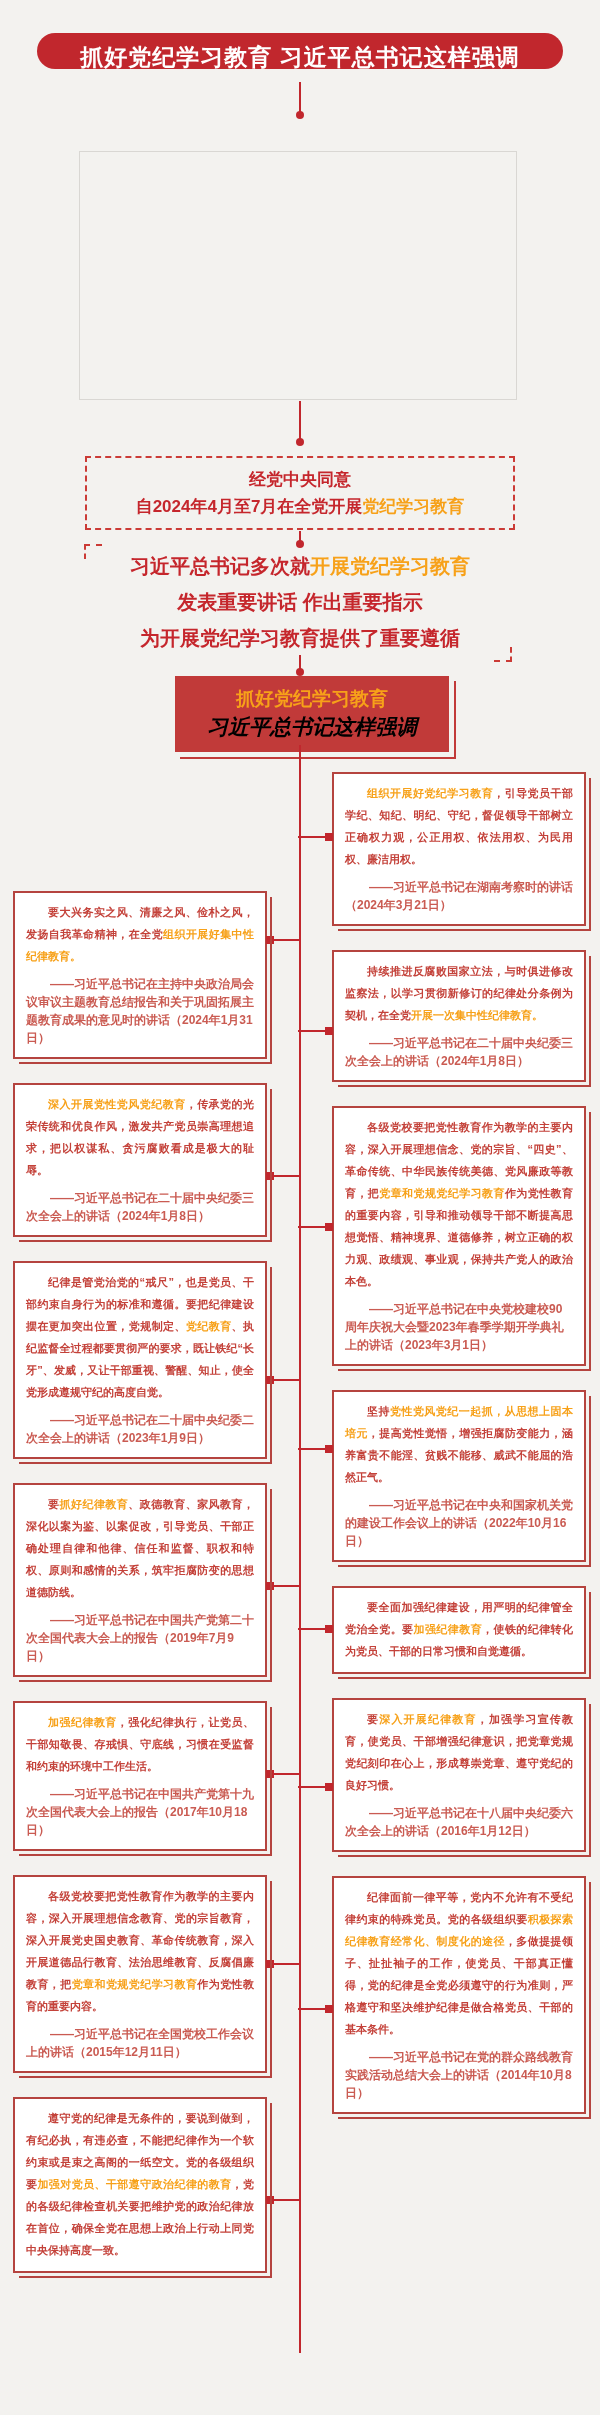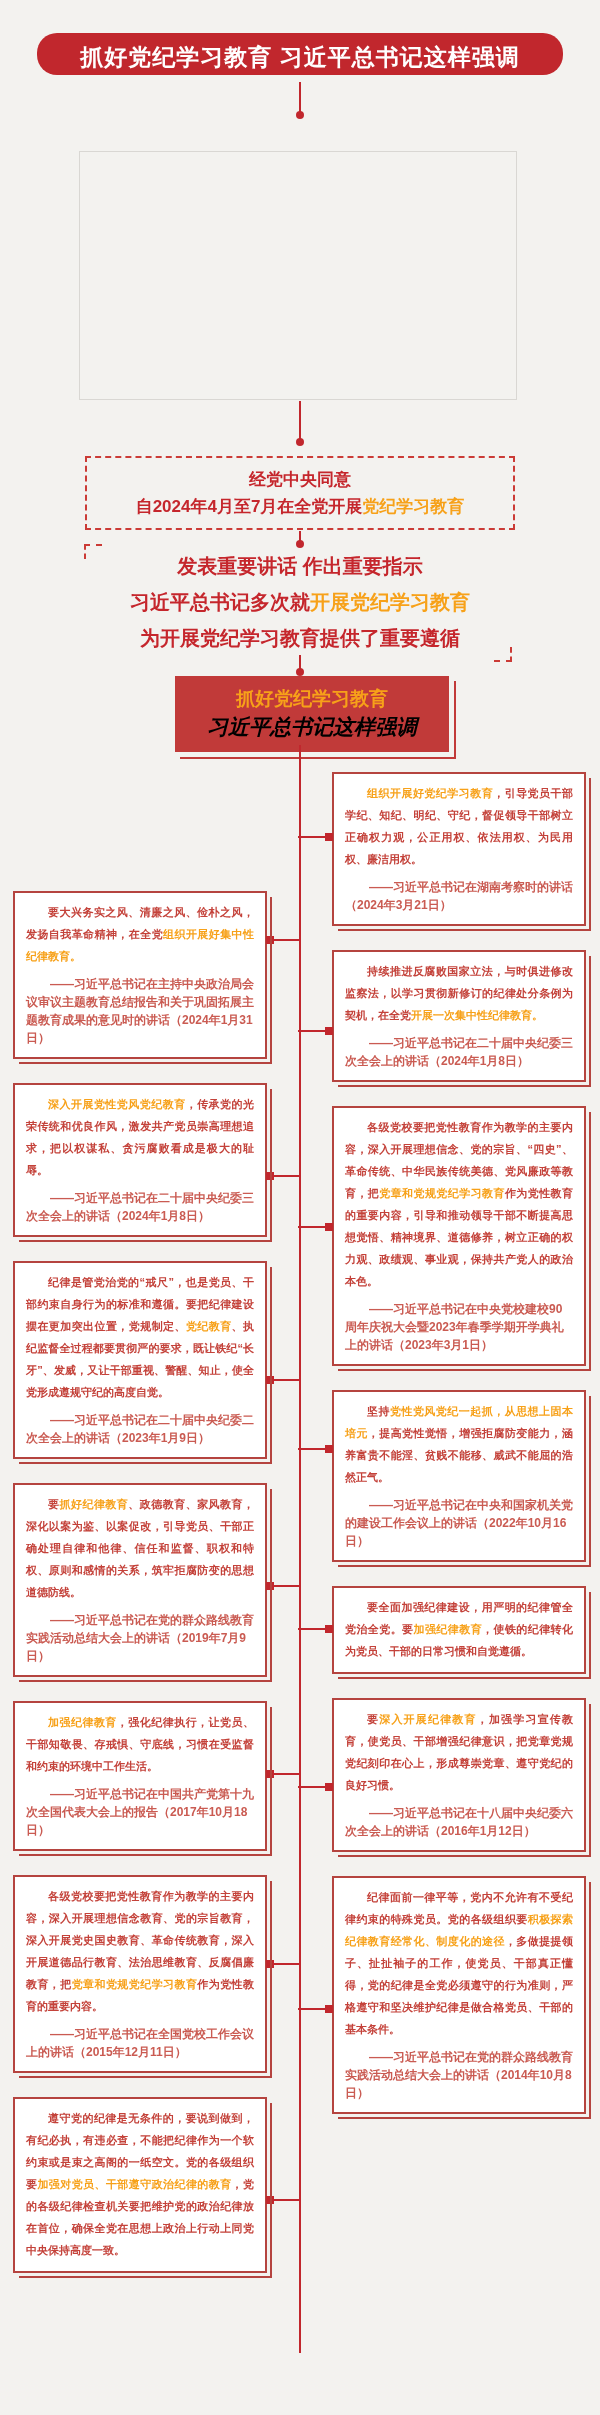--- a/index.html
+++ b/index.html
@@ -3,21 +3,21 @@
 <meta charset="utf-8">
 <style>
   html,body{margin:0;padding:0;background:#e9e8e6;}
   .canvas{
     position:relative;width:600px;height:2415px;margin:0 auto;
     background:var(--bg,#f3f2ef);overflow:hidden;
     font-family:"Liberation Sans","DejaVu Sans",sans-serif;font-weight:bold;
   }
   
   .banner{
-    position:absolute;left:37px;top:33px;width:526px;height:42px;line-height:49px;
+    position:absolute;left:37px;top:33px;width:526px;height:36px;line-height:49px;
     background:var(--banner-red);color:#ffffff;text-align:center;font-size:23px;
     border-radius:20px;letter-spacing:1px;
   }
   
   .vline{position:absolute;left:299px;width:2px;background:var(--banner-red);}
   .vdot{position:absolute;left:296px;width:8px;height:8px;border-radius:50%;background:var(--banner-red);}
   .v1{top:82px;height:30px;} .d1{top:111px;}
   .v2{top:401px;height:38px;} .d2{top:438px;}
   .v3{top:531px;height:10px;} .d3{top:540px;}
   .v4{top:655px;height:14px;} .d4{top:668px;}
@@ -101,22 +101,22 @@
     <div>经党中央同意</div>
     <div><span>自2024年4月至7月在全党开展</span><span class="hl">党纪学习教育</span></div>
   </div>
 
   <div class="vline v3"></div>
   <div class="vdot d3"></div>
 
   <div class="lead">
     <div class="corner-tl"></div>
     <div class="corner-br"></div>
+    <div><span>习近平总书记多次就</span><span class="hl">开展党纪学习教育</span></div>
     <div>发表重要讲话 作出重要指示</div>
-    <div><span>习近平总书记多次就</span><span class="hl">开展党纪学习教育</span></div>
     <div>为开展党纪学习教育提供了重要遵循</div>
   </div>
 
   <div class="vline v4"></div>
   <div class="vdot d4"></div>
 
   <div class="badge">
     <div class="l1">抓好党纪学习教育</div>
     <div class="l2">习近平总书记这样强调</div>
   </div>
@@ -135,21 +135,21 @@
         <p class="cite">——习近平总书记在二十届中央纪委三次全会上的讲话（2024年1月8日）</p>
       </div>
       <div class="qbox">
         <div class="conn" style="top: 116px;"></div>
         <p class="quote"><span class="seg">纪律是管党治党的“戒尺”，也是党员、干部约束自身行为的标准和遵循。要把纪律建设摆在更加突出位置，党规制定、</span><span class="hl">党纪教育</span><span class="seg">、执纪监督全过程都要贯彻严的要求，既让铁纪“长牙”、发威，又让干部重视、警醒、知止，使全党形成遵规守纪的高度自觉。</span></p>
         <p class="cite">——习近平总书记在二十届中央纪委二次全会上的讲话（2023年1月9日）</p>
       </div>
       <div class="qbox">
         <div class="conn" style="top: 100px;"></div>
         <p class="quote"><span class="seg">要</span><span class="hl">抓好纪律教育</span><span class="seg">、政德教育、家风教育，深化以案为鉴、以案促改，引导党员、干部正确处理自律和他律、信任和监督、职权和特权、原则和感情的关系，筑牢拒腐防变的思想道德防线。</span></p>
-        <p class="cite">——习近平总书记在党的群众路线教育实践活动总结大会上的讲话（2019年7月9日）</p>
+        <p class="cite">——习近平总书记在中国共产党第二十次全国代表大会上的报告（2019年7月9日）</p>
       </div>
       <div class="qbox">
         <div class="conn" style="top: 70px;"></div>
         <p class="quote"><span class="hl">加强纪律教育</span><span class="seg">，强化纪律执行，让党员、干部知敬畏、存戒惧、守底线，习惯在受监督和约束的环境中工作生活。</span></p>
         <p class="cite">——习近平总书记在中国共产党第十九次全国代表大会上的报告（2017年10月18日）</p>
       </div>
       <div class="qbox">
         <div class="conn" style="top: 86px;"></div>
         <p class="quote"><span class="seg">各级党校要把党性教育作为教学的主要内容，深入开展理想信念教育、党的宗旨教育，深入开展党史国史教育、革命传统教育，深入开展道德品行教育、法治思维教育、反腐倡廉教育，把</span><span class="hl">党章和党规党纪学习教育</span><span class="seg">作为党性教育的重要内容。</span></p>
         <p class="cite">——习近平总书记在全国党校工作会议上的讲话（2015年12月11日）</p>

